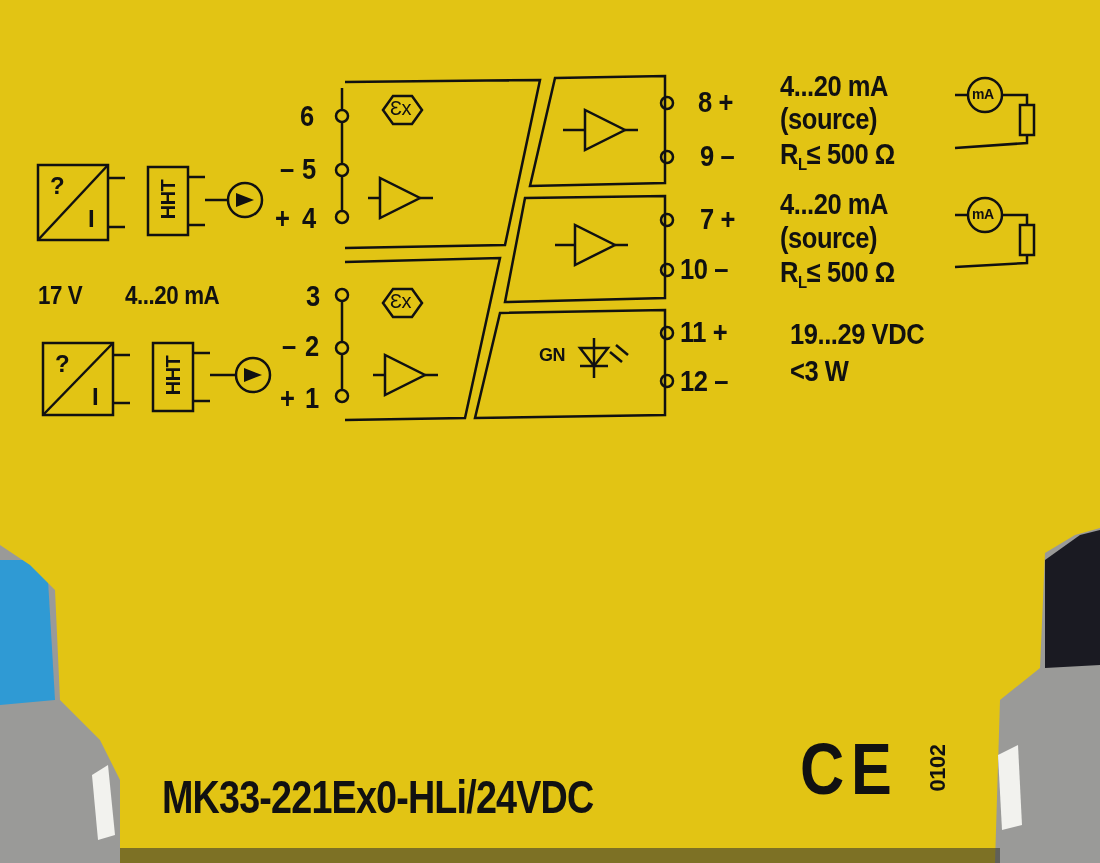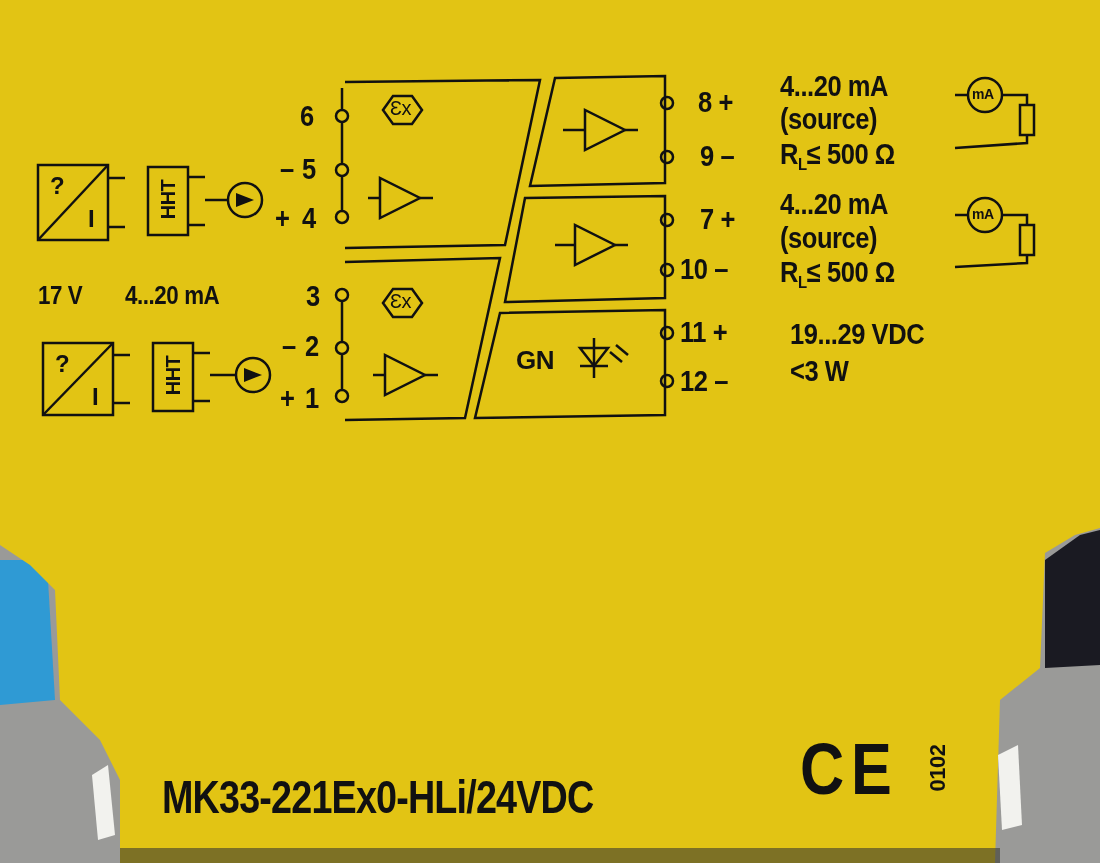--- a/index.html
+++ b/index.html
@@ -158,21 +158,21 @@
   <span class="lbl t30" style="left:780px;top:103px">(source)</span>
   <span class="lbl t30" style="left:780px;top:138px"><span>R</span><span class="sub">L</span><span>≤ 500 Ω</span></span>
 
   <span class="lbl t30" style="left:780px;top:188px">4...20 mA</span>
   <span class="lbl t30" style="left:780px;top:222px">(source)</span>
   <span class="lbl t30" style="left:780px;top:256px"><span>R</span><span class="sub">L</span><span>≤ 500 Ω</span></span>
 
   <span class="lbl t30" style="left:790px;top:318px">19...29 VDC</span>
   <span class="lbl t30" style="left:790px;top:355px">&lt;3 W</span>
 
-  <span class="lbl" style="left:516px;top:345px;font-size:26px">GN</span>
+  <span class="lbl" style="left:539px;top:345px;font-size:18px">GN</span>
 
   <span class="lbl" style="left:972px;top:86px;font-size:14px">mA</span>
   <span class="lbl" style="left:972px;top:206px;font-size:14px">mA</span>
 
   <span class="lbl model" style="left:162px;top:770px">MK33-221Ex0-HLi/24VDC</span>
   <span class="lbl" style="left:800px;top:728px;font-size:72px;font-weight:bold;letter-spacing:8px;transform:scaleX(0.85);transform-origin:left center">CE</span>
   <span class="lbl" style="left:915px;top:755px;font-size:22px;transform:rotate(-90deg);transform-origin:center">0102</span>
 </div>
 
 </body></html>

